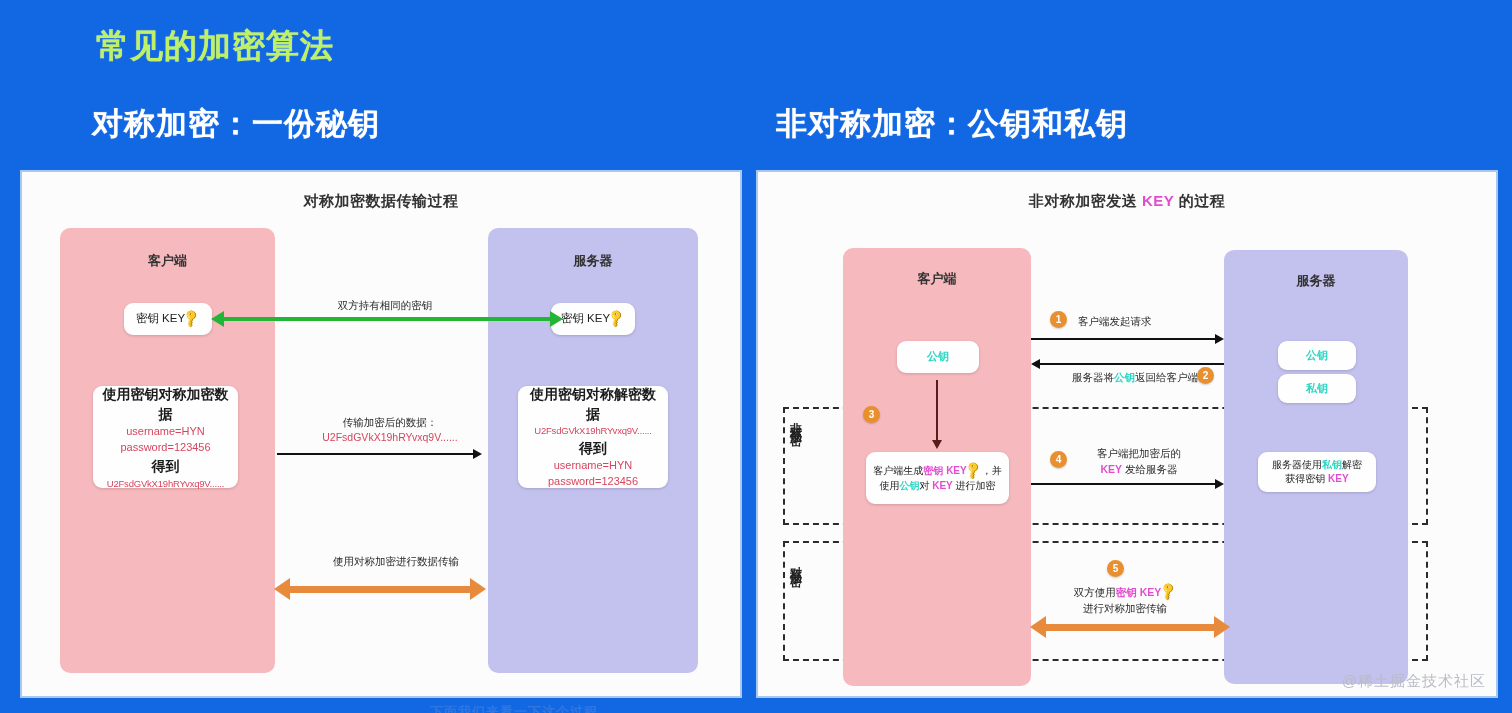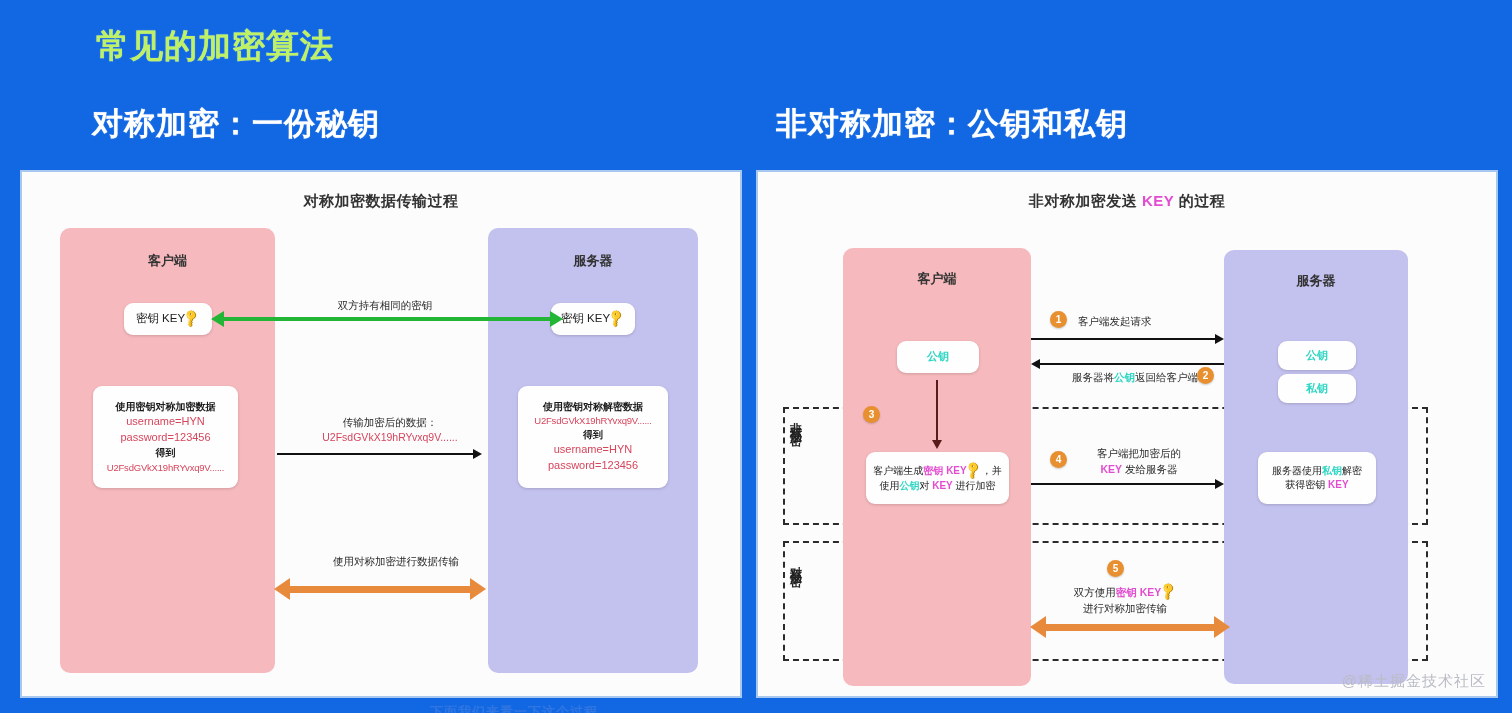--- a/index.html
+++ b/index.html
@@ -78,36 +78,36 @@
     font-size:11px;
     color:#222;
     display:flex;flex-direction:column;
     align-items:center;justify-content:center;
     line-height:1.45;
     padding:5px 7px;
   }
   .card .hl-red{color:#d6455c;}
   .card .hl-cyan{color:#2fd6c4;font-weight:bold;}
   .card .hl-magenta{color:#e24dd0;font-weight:bold;}
-  .card .title-line{color:#1b1b1b;font-weight:bold;font-size:10px;}
+  .card .title-line{color:#1b1b1b;font-weight:bold;font-size:14px;}
   .card .mono-ct{color:#d6455c;font-size:9.5px;letter-spacing:-.2px;}
 
   
   .l-key-client{left:124px;top:303px;width:88px;height:32px;font-size:11.5px;}
   .l-key-server{left:551px;top:303px;width:84px;height:32px;font-size:11.5px;}
 
   .l-enc-box{left:93px;top:386px;width:145px;height:102px;}
   .l-dec-box{left:518px;top:386px;width:150px;height:102px;}
 
   
   .r-pub-client{left:897px;top:341px;width:82px;height:32px;}
   .r-pub-server{left:1278px;top:341px;width:78px;height:29px;}
   .r-pri-server{left:1278px;top:374px;width:78px;height:29px;}
   .r-step3-box{left:866px;top:452px;width:143px;height:52px;font-size:10px;}
-  .r-step4-box{left:1258px;top:452px;width:118px;height:52px;font-size:10px;text-align:center;}
+  .r-step4-box{left:1258px;top:452px;width:118px;height:40px;font-size:10px;text-align:center;}
 
   
   .arrow-line{position:absolute;background:#111;height:1.6px;}
   .arrow-green{position:absolute;background:#22b536;height:4px;}
   .arrow-orange{position:absolute;background:#e88a3c;height:7px;}
 
   .ah{position:absolute;width:0;height:0;}
   .ah-right-black{border-top:5px solid transparent;border-bottom:5px solid transparent;border-left:9px solid #111;}
   .ah-left-black{border-top:5px solid transparent;border-bottom:5px solid transparent;border-right:9px solid #111;}
   .ah-down-black{border-left:5px solid transparent;border-right:5px solid transparent;border-top:9px solid #111;}

